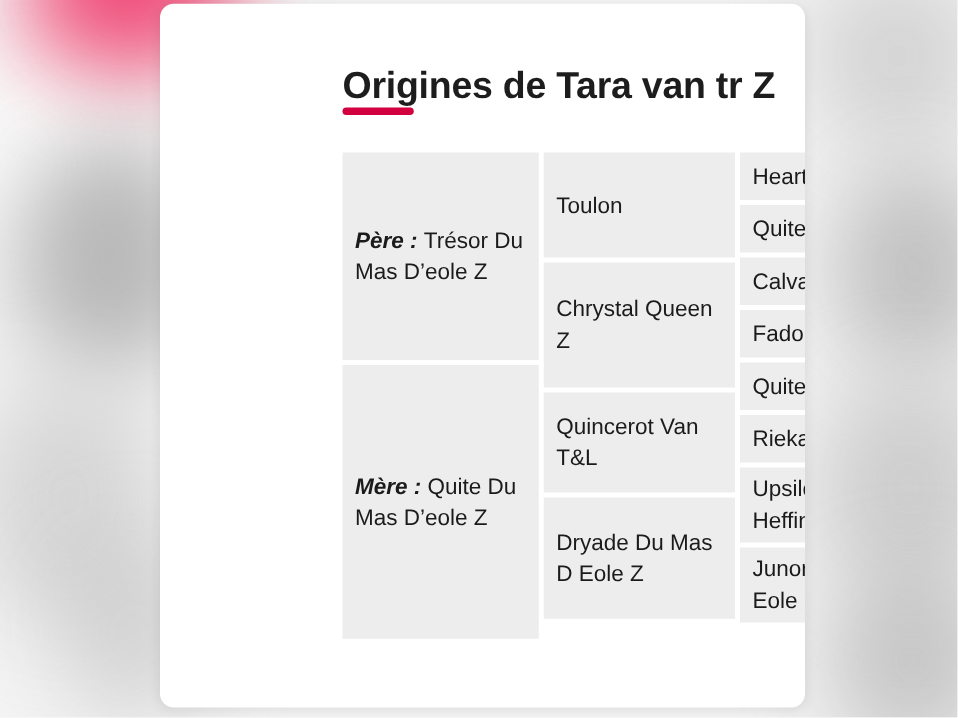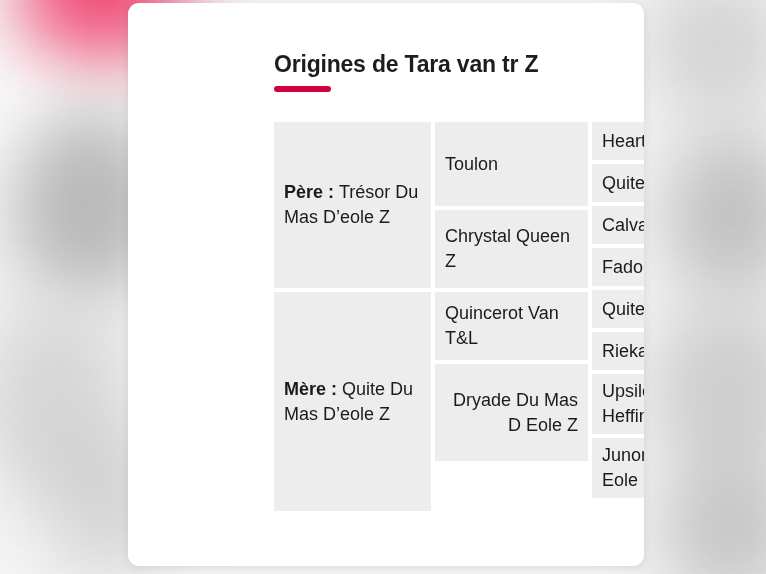--- a/index.html
+++ b/index.html
@@ -99,21 +99,21 @@
     background: #ffffff;
     border-radius: 11px;
     box-shadow: 0 2px 10px rgba(0,0,0,.10);
     overflow: hidden;
   }
 
   #card-title {
     position: absolute;
     left: 146px;
     top: 26px;
-    font-size: 23px;
+    font-size: 30px;
     line-height: 40px;
     color: #1d1d1d;
     letter-spacing: -0.2px;
     white-space: nowrap;
   }
 
   #title-rule {
     position: absolute;
     left: 146px;
     top: 83px;
@@ -154,35 +154,35 @@
     overflow: hidden;
   }
   .ped-cell span.cell-text { display: block; }
 
   
   .c1-r1 { height: 166px; }
   .c1-r2 { height: 219px; }
 
   
   .c2-r1 { height: 84px; }
-  .c2-r2 { height: 78px; }
-  .c2-r3 { height: 68px; }
-  .c2-r4 { height: 97px; text-align: right; }
+  .c2-r2 { height: 100px; }
+  .c2-r3 { height: 80px; }
+  .c2-r4 { height: 97px; }
 
   
   .c3-r1 { height: 38px; }
   .c3-r2 { height: 38px; }
   .c3-r3 { height: 38px; }
   .c3-r4 { height: 38px; }
   .c3-r5 { height: 38px; }
   .c3-r6 { height: 38px; }
   .c3-r7 { height: 60px; }
   .c3-r8 { height: 60px; }
 
-  .lbl { font-weight: bold; }
+  .lbl { font-weight: bold; font-style: italic; }
 
   
   #scrollbar-track {
     position: absolute;
     left: 639px;
     top: 0;
     width: 9px;
     height: 574px;
     background: transparent;
   }

